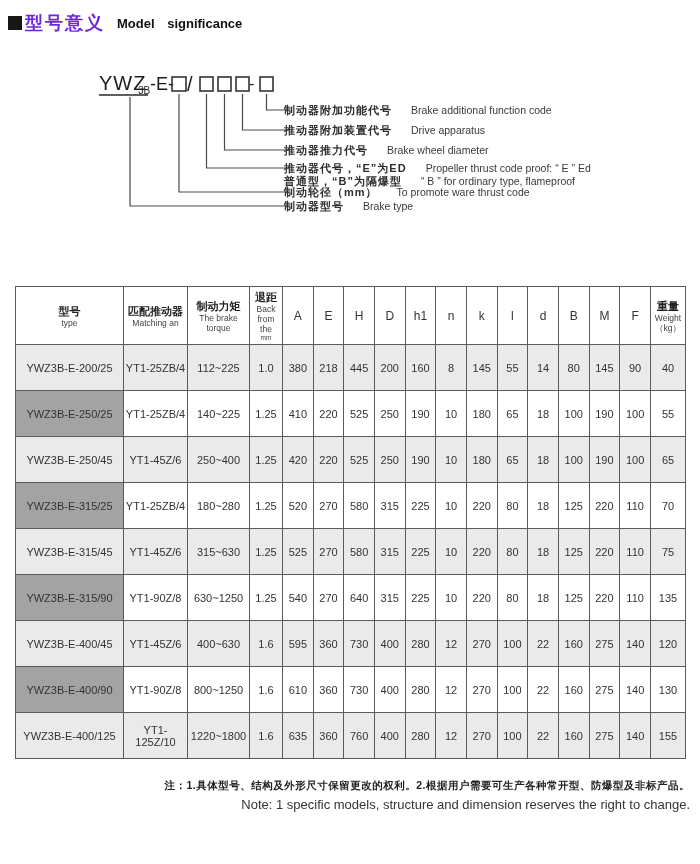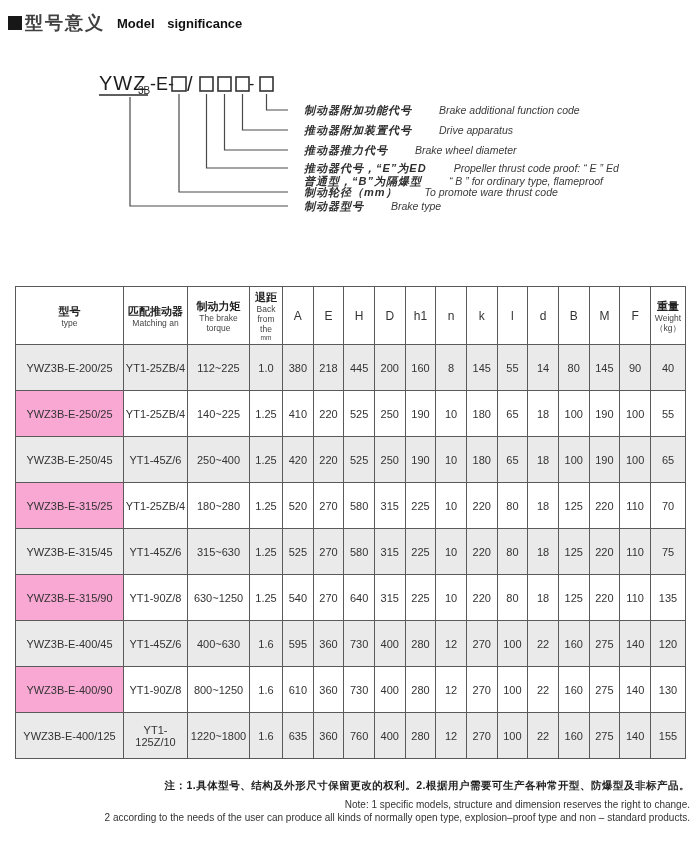--- a/index.html
+++ b/index.html
@@ -2,49 +2,49 @@
 <html><head>
 <meta charset="utf-8">
 <style>
   * { margin:0; padding:0; box-sizing:border-box; }
   html,body { width:700px; height:864px; background:#ffffff; overflow:hidden;
     font-family:"Liberation Sans","DejaVu Sans",sans-serif; color:#2b2b2b; }
 
   
   .page-header { display:flex; align-items:center; padding:12px 0 0 8px; height:34px; }
   .title-square { width:14px; height:14px; background:#171717; margin-right:3px; }
-  .title-zh { font-size:18px; font-weight:bold; letter-spacing:2px; color:#404040; }
+  .title-zh { font-size:18px; font-weight:bold; letter-spacing:2px; color:#6d28d9; }
   .title-en { font-size:13px; font-weight:bold; margin-left:12px; word-spacing:9px; color:#111; }
 
   
   .diagram { position:relative; width:700px; height:252px; }
   .diagram svg { position:absolute; left:0; top:0; }
-  .dlabel { position:absolute; left:304px; display:flex; gap:20px; align-items:baseline;
-            white-space:nowrap; line-height:14px;font-style:italic; }
+  .dlabel { position:absolute; left:284px; display:flex; gap:12px; align-items:baseline;
+            white-space:nowrap; line-height:14px; }
   .dzh { font-size:11px; font-weight:600; color:#2e2e2e; letter-spacing:1px; }
   .den { font-size:10.5px; color:#3a3a3a;padding-left:7px; }
 
   
   table.spec { border-collapse:collapse; table-layout:fixed; width:671px; margin-left:15px;
                border:1.5px solid #4a4a4a; font-size:11px; color:#333; }
   .spec th, .spec td { border:1px solid #5a5a5a; text-align:center; vertical-align:middle;
                padding:0 1px; overflow:hidden; }
   .spec thead th { height:58px; background:#fff; font-weight:normal; }
   .spec tbody tr { height:46px; }
   .spec tbody tr.shaded td { background:#eaeaea; }
-  .spec td.col-type { background:#f9a8d4; }
+  .spec td.col-type { background:#a3a3a3; }
   .th-zh { font-size:11px; font-weight:bold; color:#222; line-height:14px; }
   .th-en { font-size:8.5px; color:#444; line-height:10px; }
   .th-en.tiny { font-size:6.5px; line-height:7px; }
   .th-letter { font-size:12px; color:#333; }
 
   
   .notes { margin-top:20px; text-align:right; padding-right:10px; }
   .note-zh { font-size:10.5px; font-weight:600; color:#1f1f1f; letter-spacing:0.5px; margin-bottom:5px; }
-  .note-en { font-size:10px; color:#333; line-height:13px; }
+  .note-en { font-size:13px; color:#333; line-height:13px; }
 </style>
 </head>
 <body>
 
 <div class="page-header">
   <span class="title-square"></span>
   <span class="title-zh">型号意义</span>
   <span class="title-en">Model significance</span>
 </div>
 
@@ -333,14 +333,13 @@
         <td>275</td>
         <td>140</td>
         <td>155</td>
       </tr>
     </tbody>
 </table>
 
 <div class="notes">
   <div class="note-zh">注：1.具体型号、结构及外形尺寸保留更改的权利。2.根据用户需要可生产各种常开型、防爆型及非标产品。</div>
   <div class="note-en">Note: 1 specific models, structure and dimension reserves the right to change.</div>
-  <div class="note-en">2 according to the needs of the user can produce all kinds of normally open type, explosion–proof type and non – standard products.</div>
 </div>
 
 </body></html>

